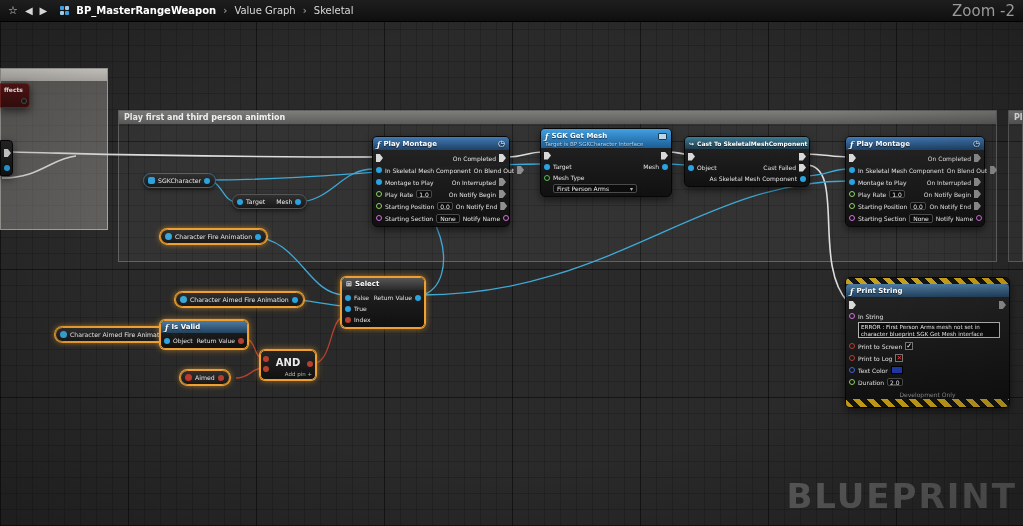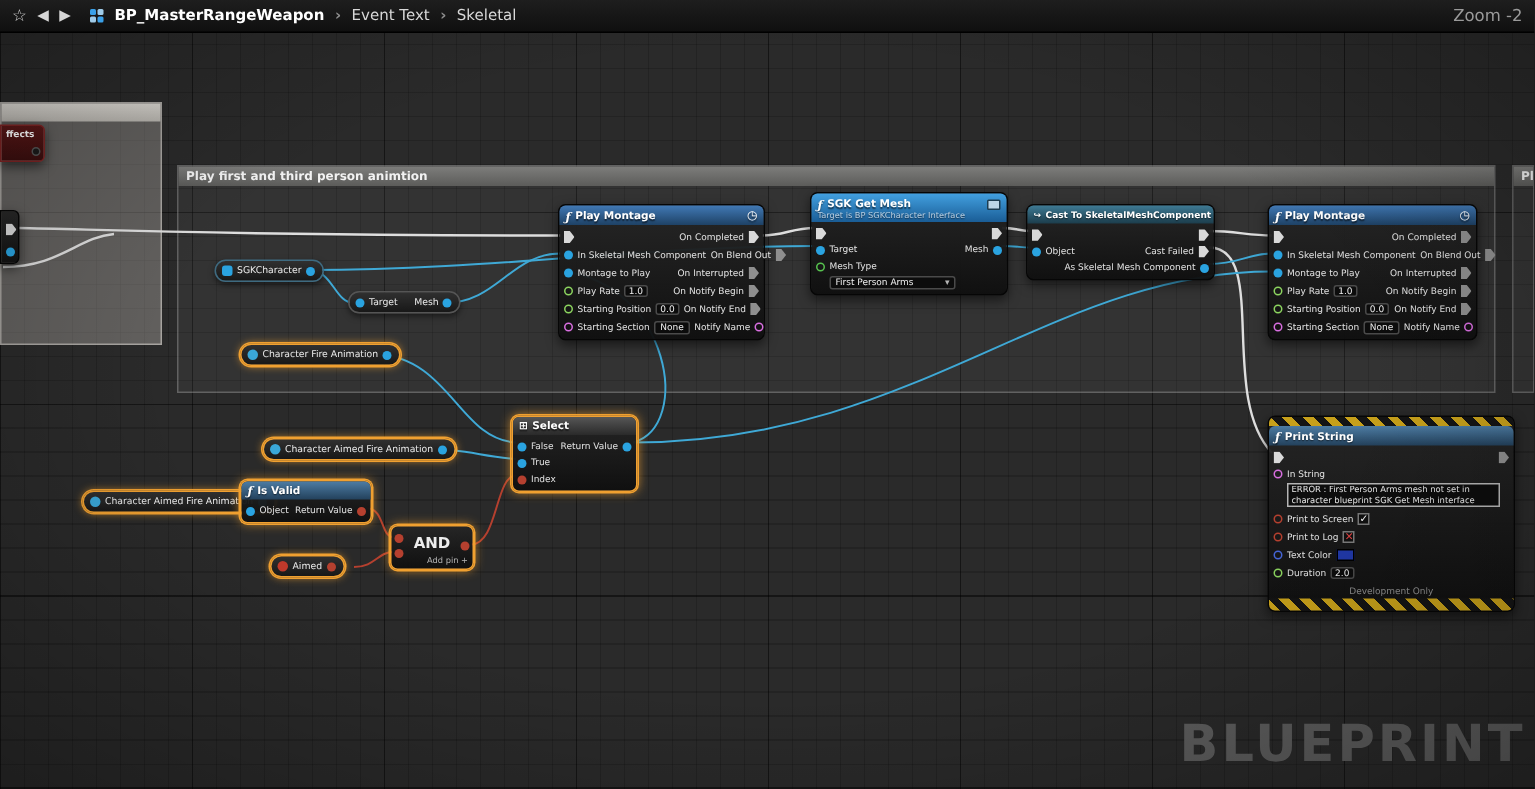--- a/index.html
+++ b/index.html
@@ -8,21 +8,21 @@
   
   #toolbar{position:absolute;top:0;left:0;width:1023px;height:22px;background:linear-gradient(180deg,#1e1e1e,#0f0f0f);border-bottom:1px solid #000;display:flex;align-items:center;gap:7px;padding:0 8px;color:#cfcfcf;font-size:10px;z-index:50}
   .tbi{color:#d6d6d6;font-size:10px;cursor:pointer}
   .star{font-size:11px}
   .grid-ico{display:grid;grid-template-columns:4px 4px;grid-template-rows:4px 4px;gap:1px;margin-left:6px}
   .grid-ico i{background:#3aa0e8;border-radius:1px}
   .grid-ico i:nth-child(2),.grid-ico i:nth-child(3){background:#9fcbe8}
   .crumb-root{color:#fff;font-weight:bold}
   .crumb{color:#d8d8d8}
   .crumb-sep{color:#8f8f8f;font-weight:bold}
-  #zoom{margin-left:auto;color:#9a9a9a;font-size:11px}
+  #zoom{margin-left:auto;color:#9a9a9a;font-size:15px}
 
   
   #canvas{position:absolute;top:22px;left:0;width:1023px;height:504px;overflow:hidden;background-color:#2a2a2a;background-image:
     repeating-linear-gradient(90deg, rgba(0,0,0,.40) 0 1px, transparent 1px 128px),
     repeating-linear-gradient(0deg,  rgba(0,0,0,.40) 0 1px, transparent 1px 128px),
     repeating-linear-gradient(90deg, rgba(0,0,0,.17) 0 1px, transparent 1px 16px),
     repeating-linear-gradient(0deg,  rgba(0,0,0,.17) 0 1px, transparent 1px 16px)}
   #vignette{position:absolute;inset:0;background:radial-gradient(ellipse at 50% 45%, transparent 55%, rgba(0,0,0,.30));pointer-events:none;z-index:40}
   .wm{position:absolute;right:6px;bottom:10px;font-size:34px;font-weight:bold;letter-spacing:2px;color:#5e5e5e;z-index:1}
 
@@ -101,21 +101,21 @@
   <span class="tbi">◀</span>
   <span class="tbi">▶</span>
   <span class="grid-ico">
       <i></i>
       <i></i>
       <i></i>
       <i></i>
     </span>
   <span class="crumb-root">BP_MasterRangeWeapon</span>
   <span class="crumb-sep">›</span>
-  <span class="crumb">Event Text</span>
+  <span class="crumb">Value Graph</span>
   <span class="crumb-sep">›</span>
   <span class="crumb">Skeletal</span>
   <span id="zoom">Zoom -2</span>
 </div>
 
 <div id="canvas">
 
   <div class="wm">BLUEPRINT</div>
 
   <div class="graybox" style="left:0;top:46px;width:108px;height:162px">

